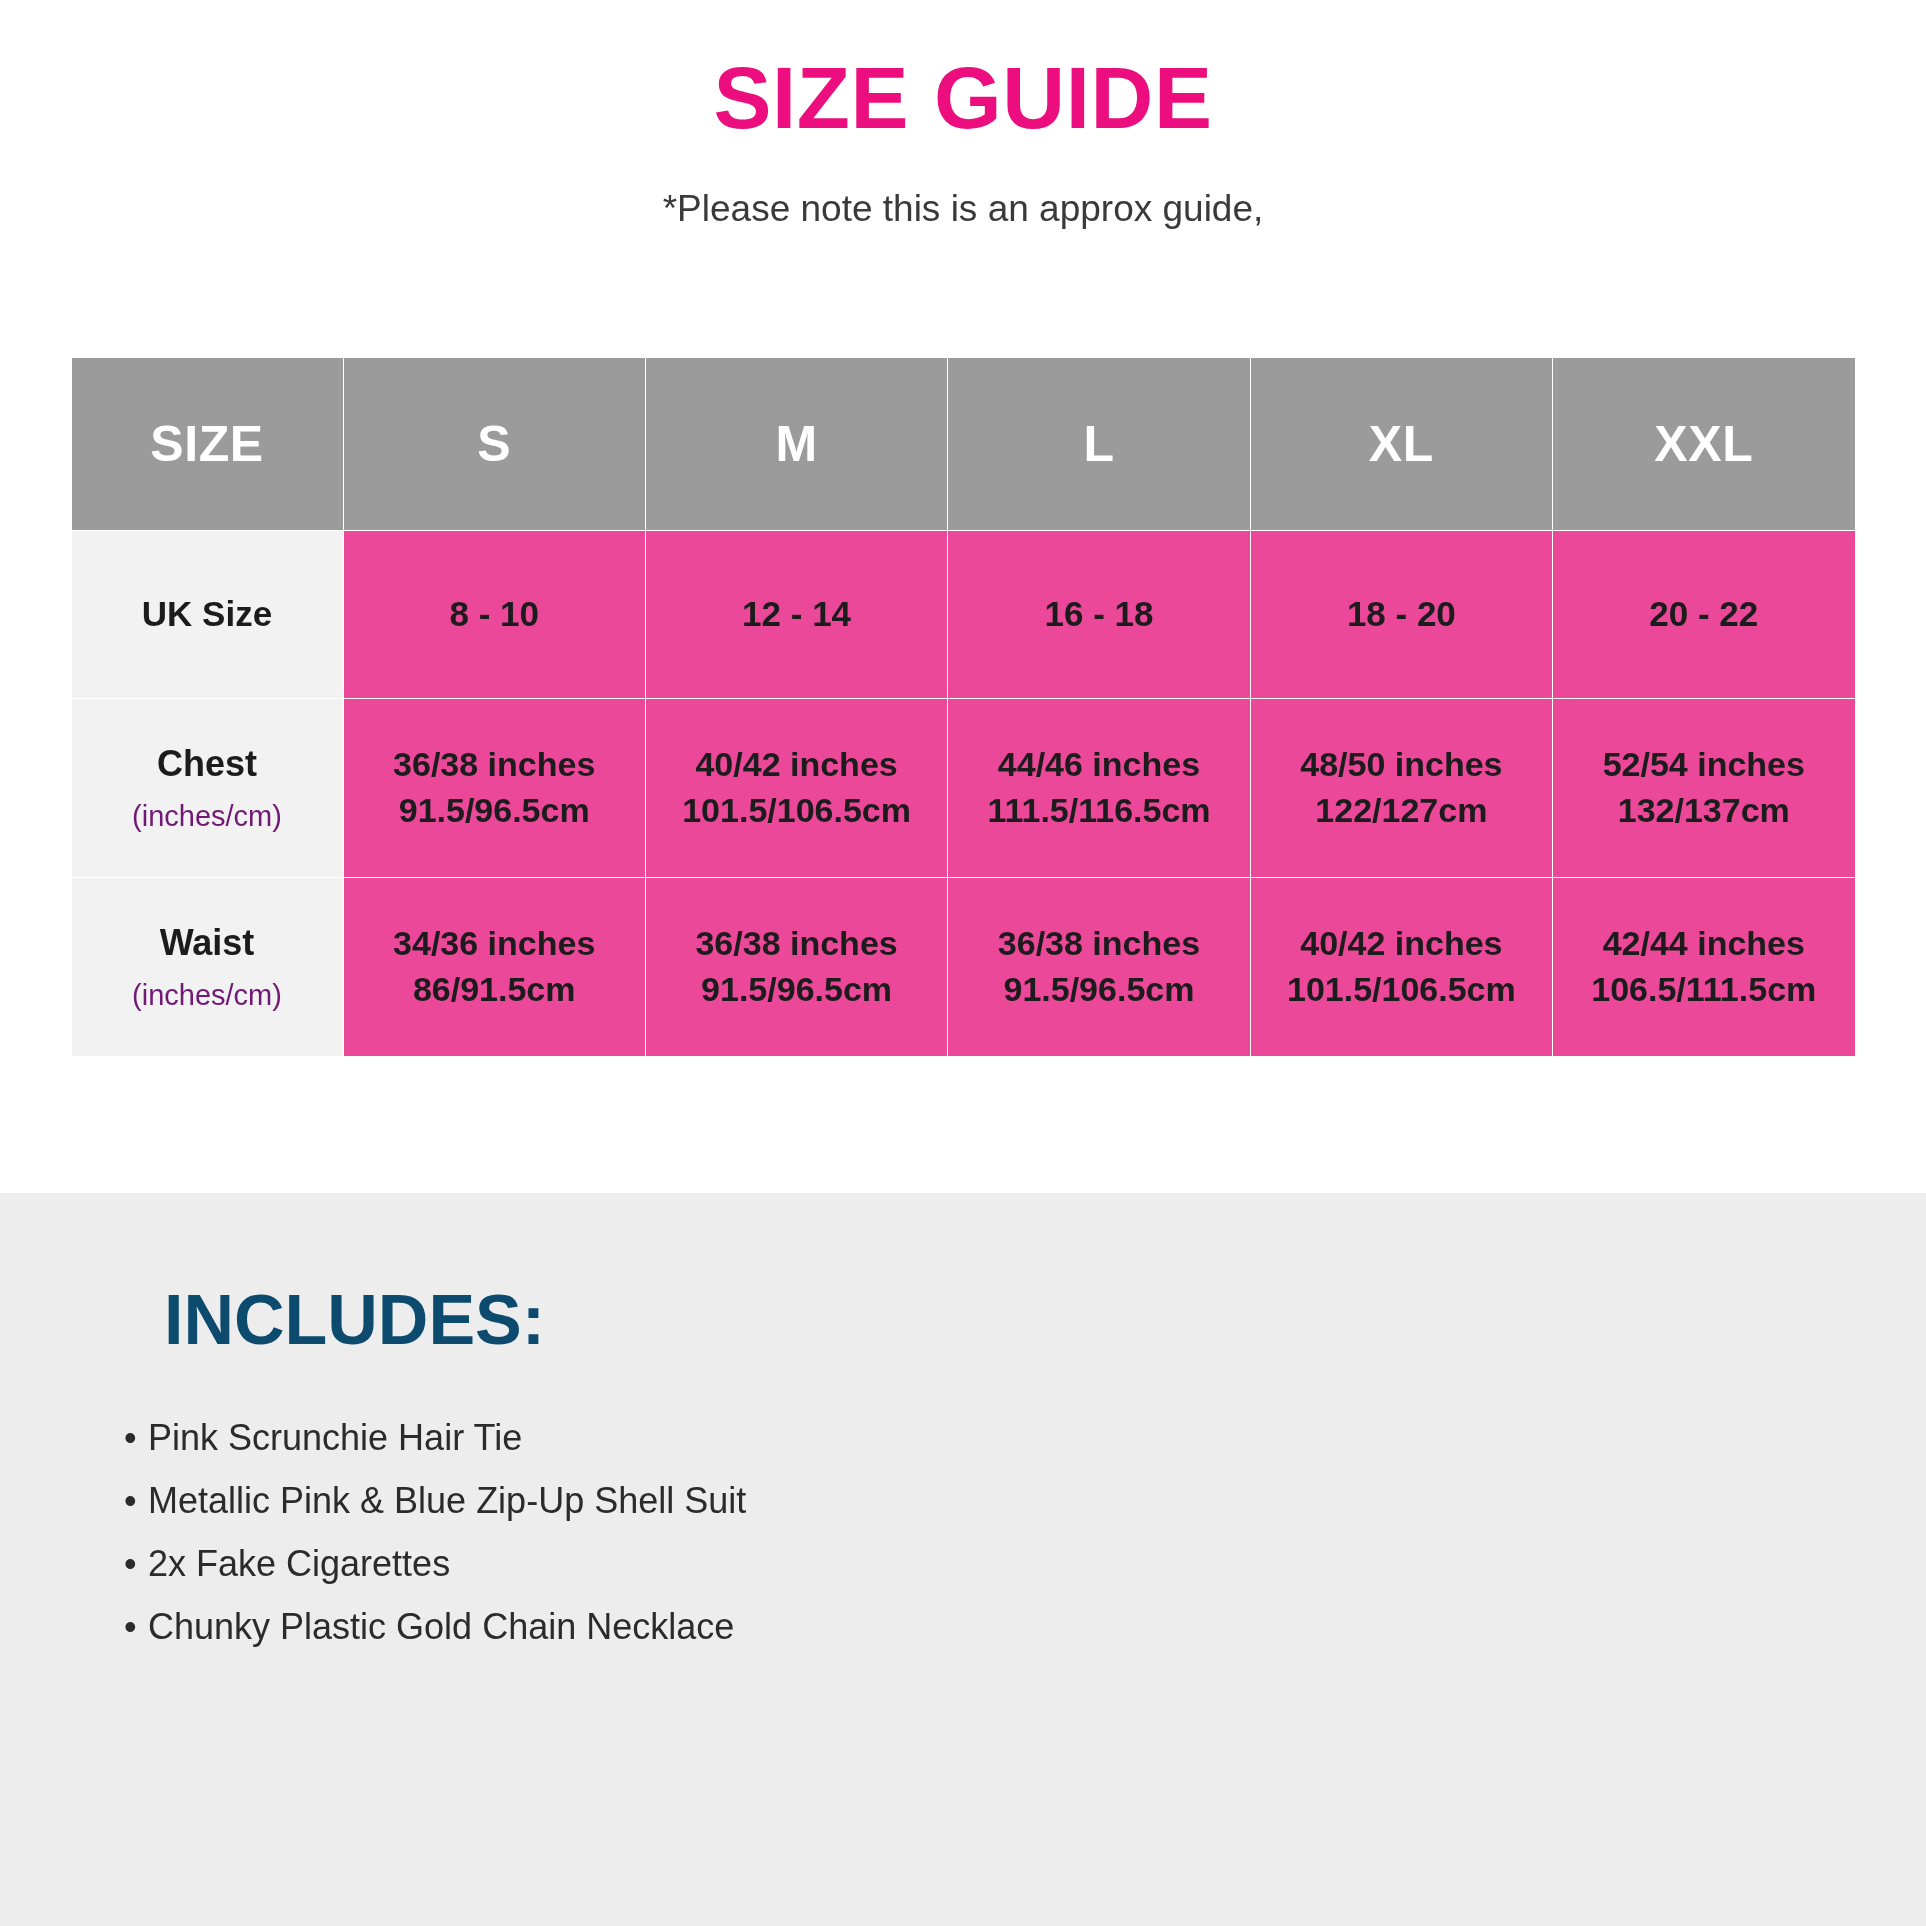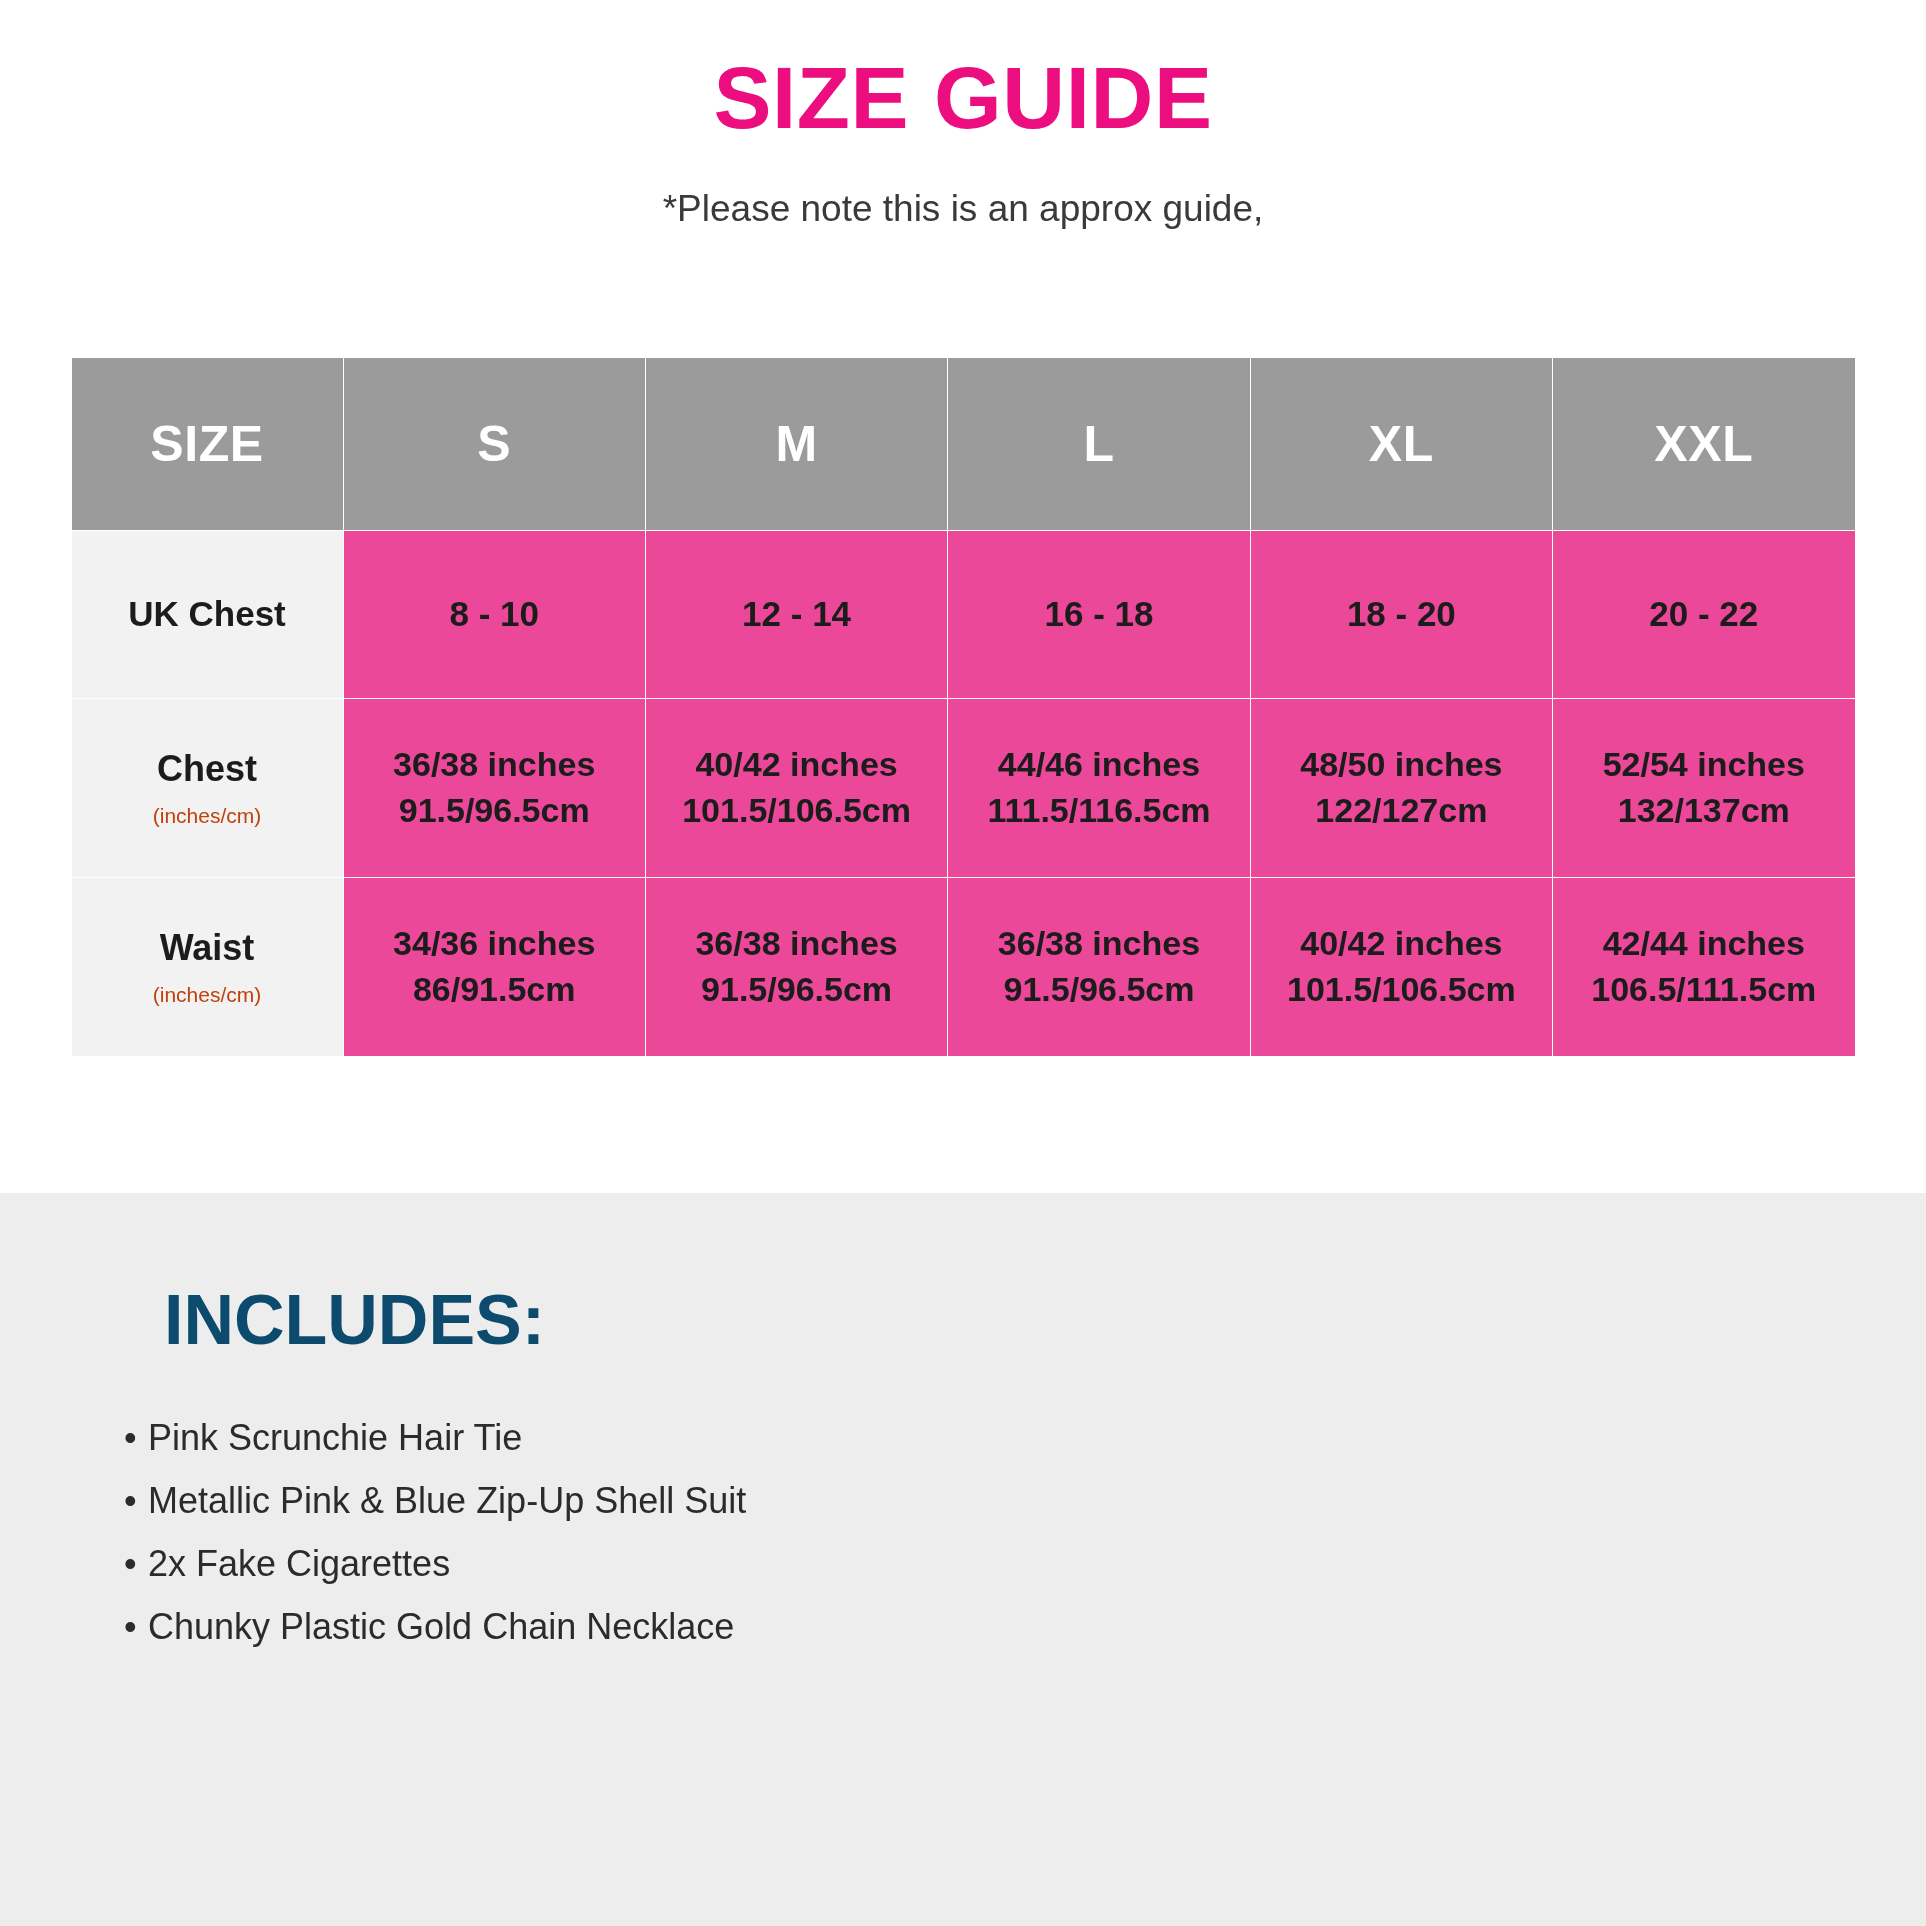--- a/index.html
+++ b/index.html
@@ -77,22 +77,22 @@
   tbody tr.row-chest td,
   tbody tr.row-waist td { height: 179px; }
   td.label-cell {
     background: #f2f2f2;
     font-size: 36px;
   }
   td.label-cell .label-main { display: block; font-weight: bold; }
   td.label-cell .label-sub {
     display: block;
     font-weight: 400;
-    font-size: 21px;
-    color: #c2410c;
+    font-size: 29px;
+    color: #701a75;
     margin-top: 9px;
   }
   .cell-line { display: block; white-space: nowrap; }
 
   
   .includes-panel {
     margin-top: 136px;
     background: #ededed;
     width: 1926px;
     flex: 1;
@@ -139,21 +139,21 @@
           <th>M</th>
           <th>L</th>
           <th>XL</th>
           <th>XXL</th>
         </tr>
       </thead>
       <tbody>
 
         <tr class="row-uk">
           <td class="label-cell">
-            <span class="label-main">UK Chest</span>
+            <span class="label-main">UK Size</span>
           </td>
           <td>
             <span class="cell-line">8 - 10</span>
           </td>
           <td>
             <span class="cell-line">12 - 14</span>
           </td>
           <td>
             <span class="cell-line">16 - 18</span>
           </td>

